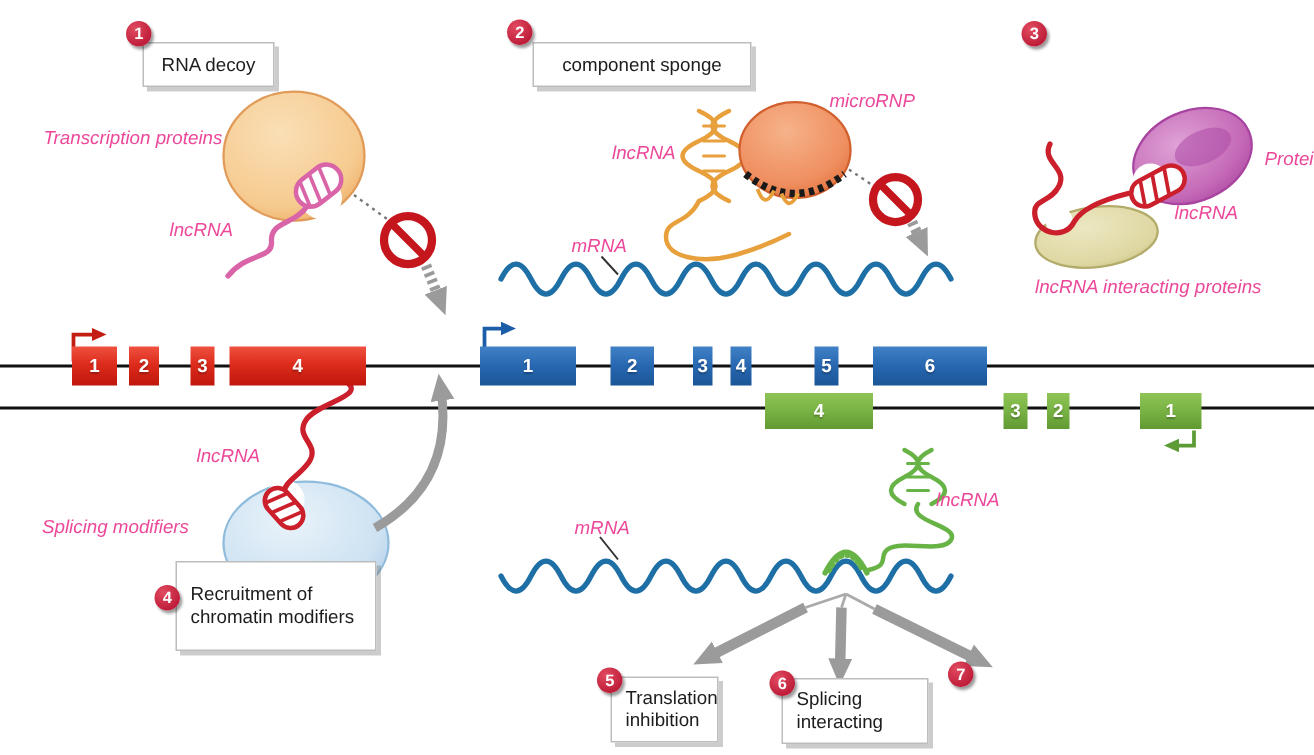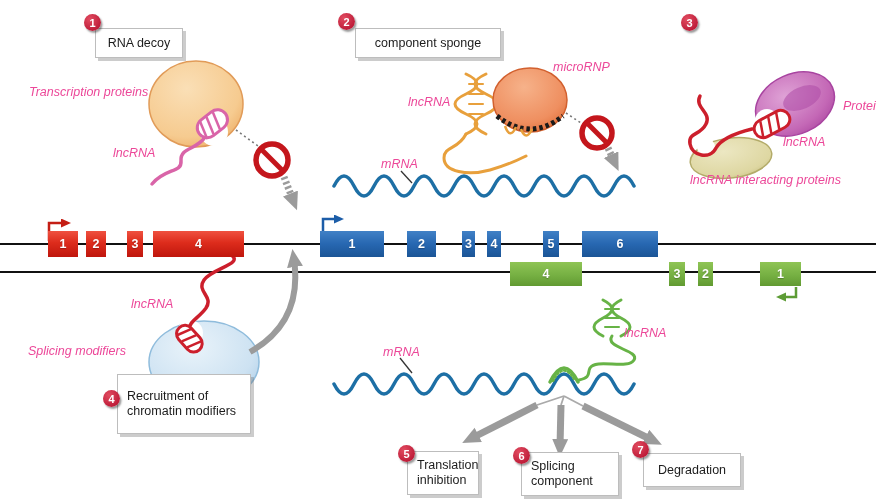--- a/index.html
+++ b/index.html
@@ -204,31 +204,30 @@
 
   <div class="badge" style="left:681px;top:14px">3</div>
 
   <div class="badge" style="left:103px;top:390px">4</div>
   <div class="box" style="left:117px;top:374px;width:134px;height:60px">Recruitment of chromatin modifiers</div>
 
   <div class="badge" style="left:398px;top:445px">5</div>
   <div class="box" style="left:407px;top:451px;width:72px;height:44px">Translation inhibition</div>
 
   <div class="badge" style="left:513px;top:447px">6</div>
-  <div class="box" style="left:521px;top:452px;width:98px;height:44px">Splicing component</div>
+  <div class="box" style="left:521px;top:452px;width:98px;height:44px">Splicing interacting</div>
 
   <div class="badge" style="left:632px;top:441px">7</div>
-  <div class="box center" style="left:643px;top:453px;width:98px;height:34px">Degradation</div>
 
   <span class="lbl" style="left:29px;top:85px">Transcription proteins</span>
   <span class="lbl" style="left:113px;top:146px">lncRNA</span>
   <span class="lbl" style="left:381px;top:157px">mRNA</span>
   <span class="lbl" style="left:408px;top:95px">lncRNA</span>
   <span class="lbl" style="left:553px;top:60px">microRNP</span>
   <span class="lbl" style="left:843px;top:99px">Protein</span>
   <span class="lbl" style="left:783px;top:135px">lncRNA</span>
-  <span class="lbl" style="left:690px;top:173px">lncRNA interacting proteins</span>
+  <span class="lbl" style="left:690px;top:184px">lncRNA interacting proteins</span>
   <span class="lbl" style="left:28px;top:344px">Splicing modifiers</span>
   <span class="lbl" style="left:131px;top:297px">lncRNA</span>
   <span class="lbl" style="left:383px;top:345px">mRNA</span>
   <span class="lbl" style="left:624px;top:326px">lncRNA</span>
 
 </div>
 
 </body></html>

